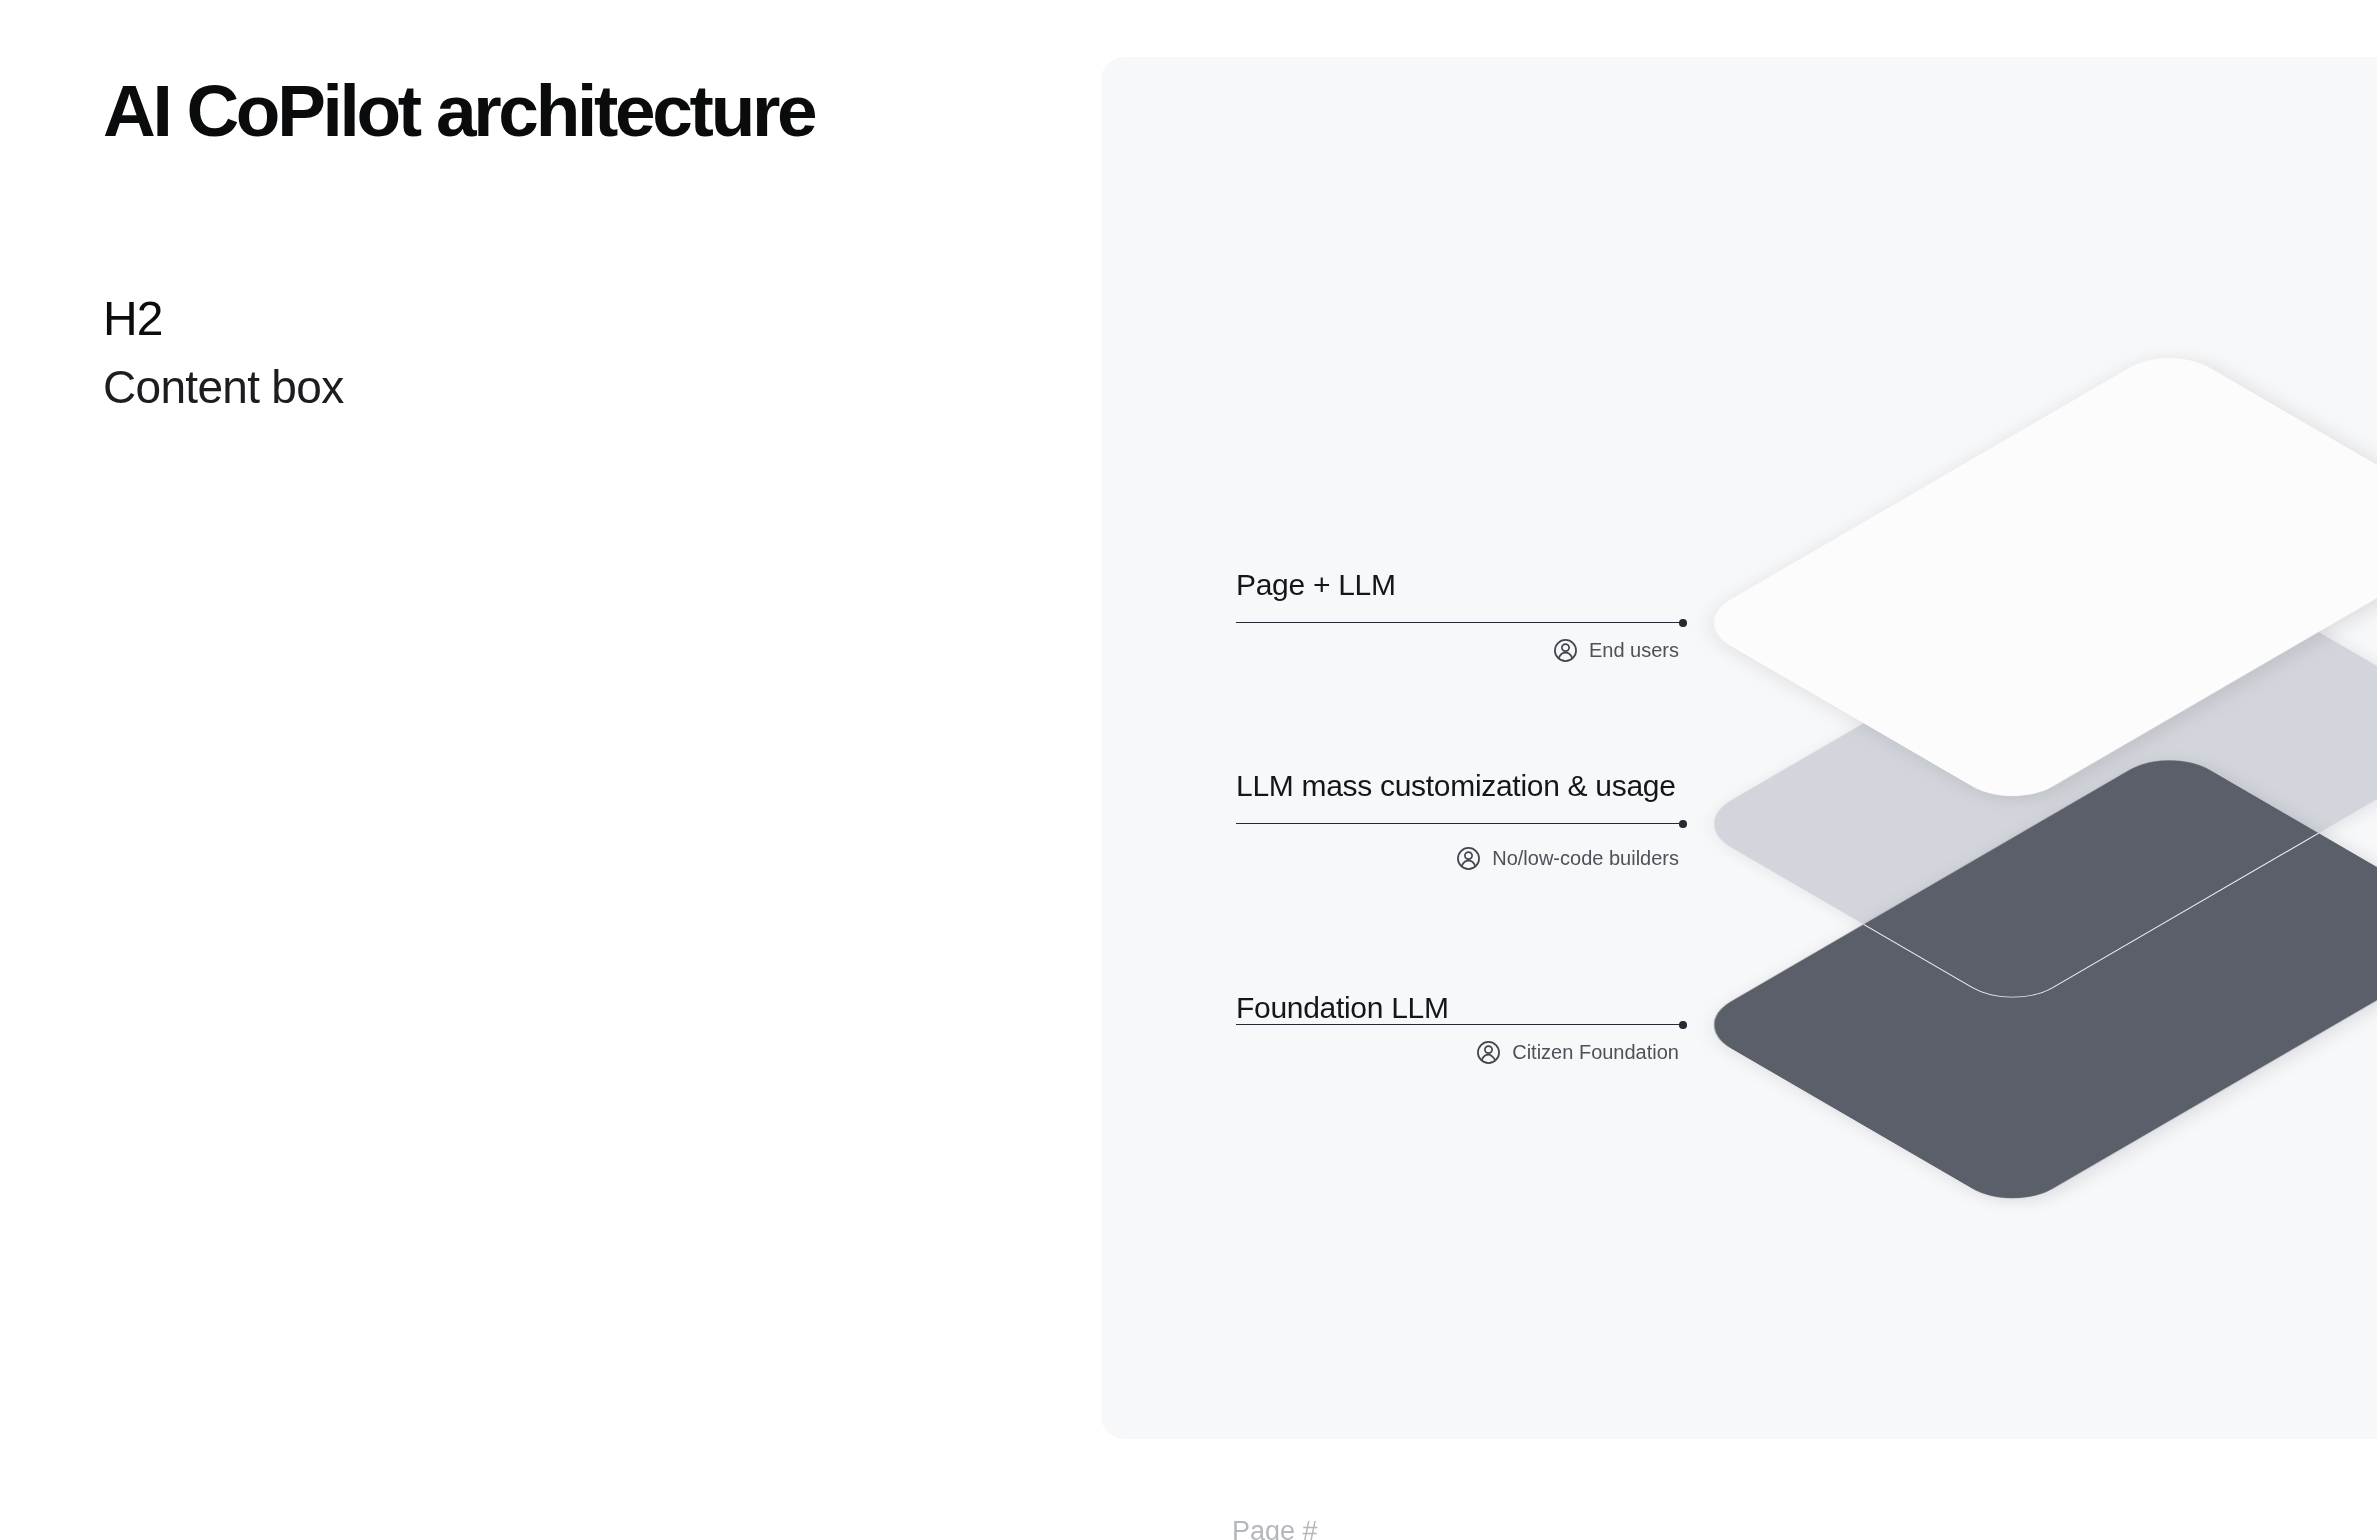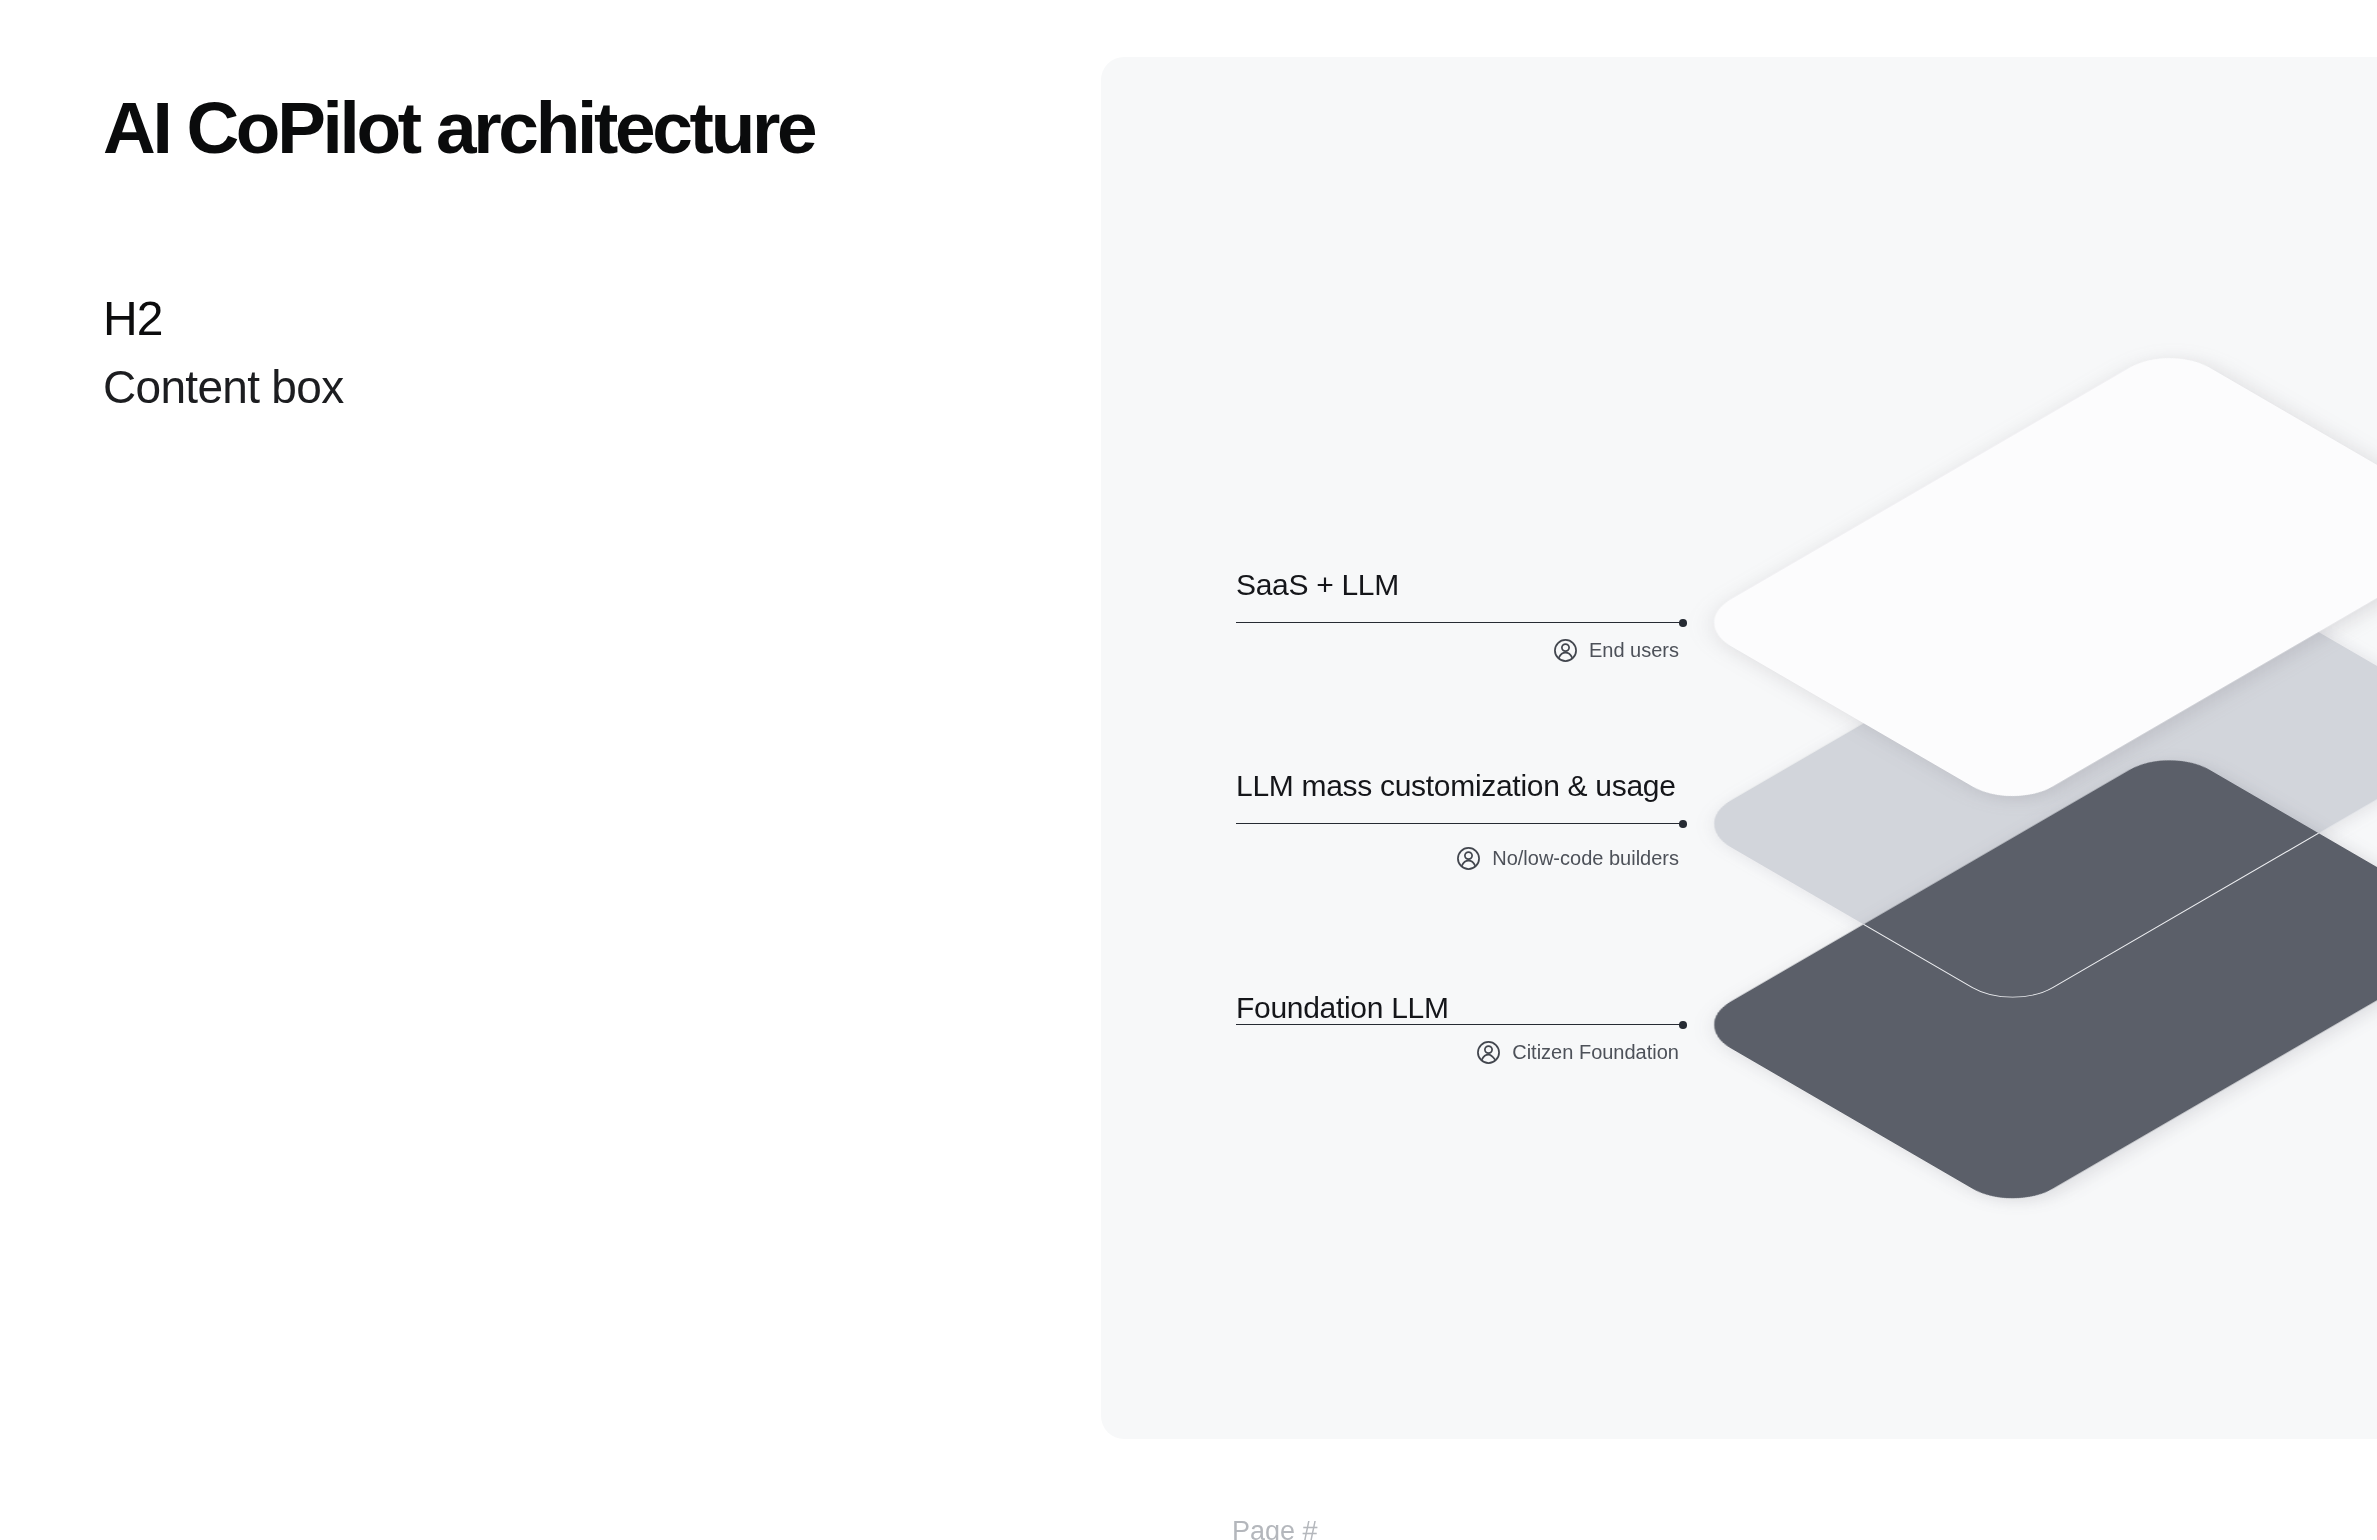--- a/index.html
+++ b/index.html
@@ -7,21 +7,21 @@
     width: 2739px; height: 1541px;
     background: #ffffff;
     font-family: "Liberation Sans", sans-serif;
     position: relative;
     overflow: hidden;
   }
   .abs { position: absolute; }
 
   
   .title {
-    left: 103px; top: 91px;
+    left: 103px; top: 74px;
     font-size: 73px; font-weight: 700;
     letter-spacing: -0.045em; line-height: 1;
     color: #0a0b0c; white-space: nowrap;
   }
   .h2 {
     left: 103px; top: 295px;
     font-size: 48px; font-weight: 400;
     letter-spacing: -0.02em; line-height: 1;
     color: #0c0c0d;
   }
@@ -93,21 +93,21 @@
 
     <use href="#iso" class="shadow-l3" transform="translate(2082 1940) scale(1 0.581) rotate(-45)" fill="#5b5f69"></use>
 
     <g clip-path="url(#clipL3)">
       <use href="#iso" transform="translate(2082 1517) scale(1 0.581) rotate(-45)" fill="none" stroke-width="3.2" stroke="#edeef1"></use>
     </g>
 
     <use href="#iso" class="shadow-l1" transform="translate(2082 1094) scale(1 0.581) rotate(-45)" fill="#fcfcfd"></use>
   </svg>
 
-  <div class="row-label" style="top:513px">SaaS + LLM</div>
+  <div class="row-label" style="top:513px">Page + LLM</div>
   <div class="connector" style="top:565px"></div>
   <div class="connector-dot" style="top:562px"></div>
   <div class="audience" style="top:580px">
     <svg width="25" height="25" viewBox="0 0 52 52" fill="none" stroke="#42464e" stroke-width="3.6" stroke-linecap="round">
       <circle cx="26" cy="26" r="22"></circle>
       <circle cx="26" cy="20" r="7.5"></circle>
       <path d="M12.5 40.5 C 15.5 33.8 20.2 30.4 26 30.4 C 31.8 30.4 36.5 33.8 39.5 40.5"></path>
     </svg>
     <span>End users</span>
   </div>

